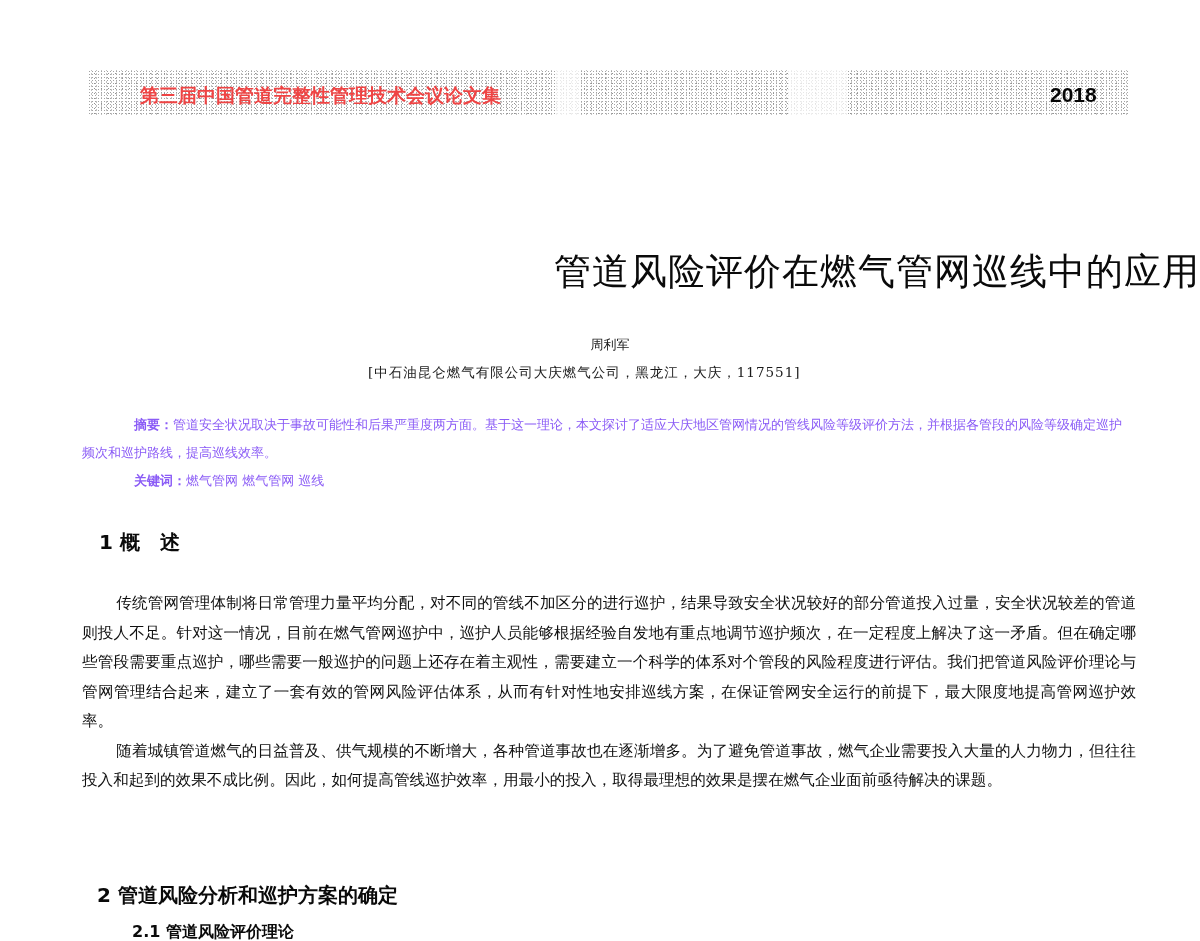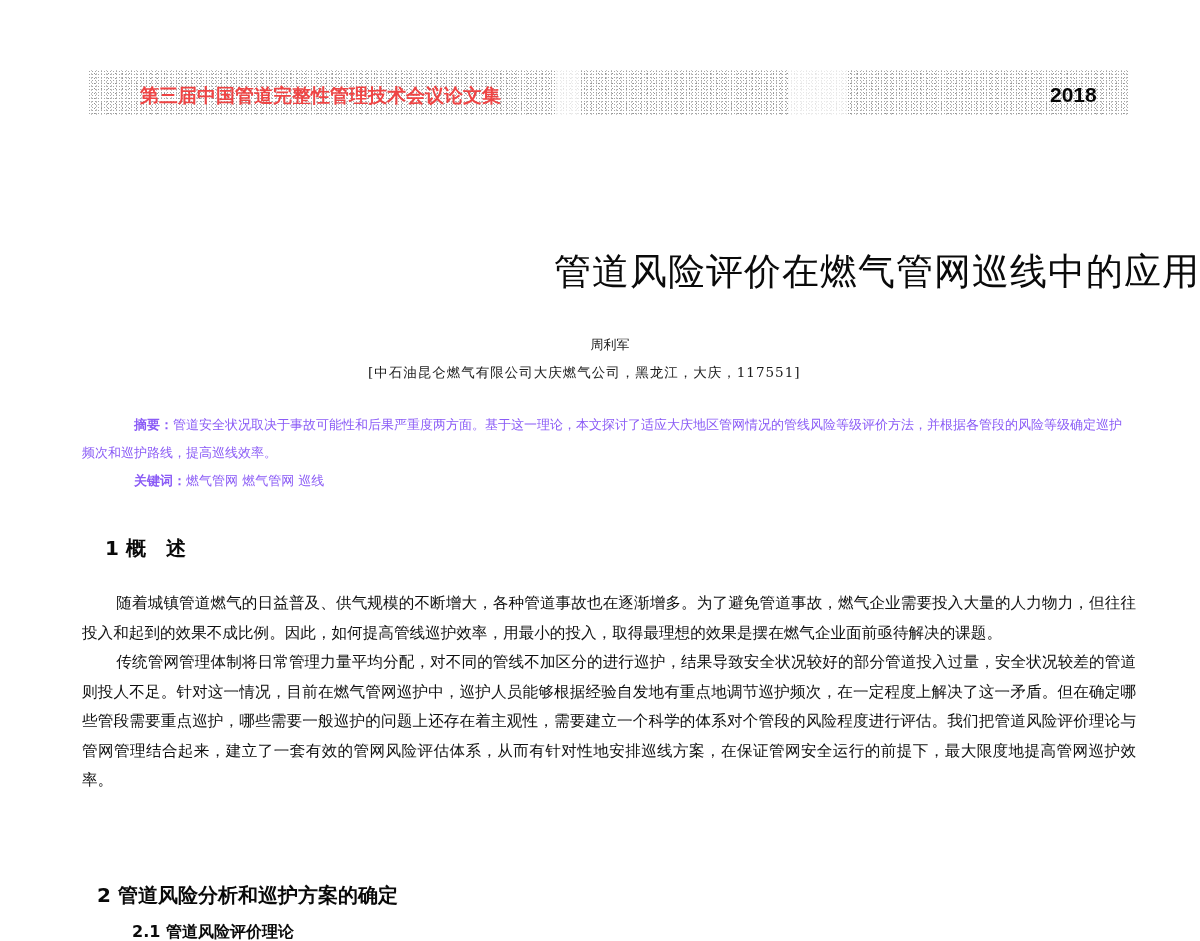--- a/index.html
+++ b/index.html
@@ -150,20 +150,20 @@
 
 <h1 class="paper-title" style="margin:0;">管道风险评价在燃气管网巡线中的应用</h1>
 <div class="author">周利军</div>
 <div class="affiliation">[中石油昆仑燃气有限公司大庆燃气公司，黑龙江，大庆，117551]</div>
 
 <div class="abstract">
   <p><span class="indent"></span><span class="label">摘要：</span><span>管道安全状况取决于事故可能性和后果严重度两方面。基于这一理论，本文探讨了适应大庆地区管网情况的管线风险等级评价方法，并根据各管段的风险等级确定巡护频次和巡护路线，提高巡线效率。</span></p>
   <p><span class="indent"></span><span class="label">关键词：</span><span>燃气管网 燃气管网 巡线</span></p>
 </div>
 
-<h2 class="section-heading" style="top:527px;margin:8px;">1 概　述</h2>
+<h2 class="section-heading" style="top:527px;margin:2px;">1 概　述</h2>
 <div class="body-text" style="top:589px;">
+  <p>传统管网管理体制将日常管理力量平均分配，对不同的管线不加区分的进行巡护，结果导致安全状况较好的部分管道投入过量，安全状况较差的管道则投人不足。针对这一情况，目前在燃气管网巡护中，巡护人员能够根据经验自发地有重点地调节巡护频次，在一定程度上解决了这一矛盾。但在确定哪些管段需要重点巡护，哪些需要一般巡护的问题上还存在着主观性，需要建立一个科学的体系对个管段的风险程度进行评估。我们把管道风险评价理论与管网管理结合起来，建立了一套有效的管网风险评估体系，从而有针对性地安排巡线方案，在保证管网安全运行的前提下，最大限度地提高管网巡护效率。</p>
   <p>随着城镇管道燃气的日益普及、供气规模的不断增大，各种管道事故也在逐渐增多。为了避免管道事故，燃气企业需要投入大量的人力物力，但往往投入和起到的效果不成比例。因此，如何提高管线巡护效率，用最小的投入，取得最理想的效果是摆在燃气企业面前亟待解决的课题。</p>
-  <p>传统管网管理体制将日常管理力量平均分配，对不同的管线不加区分的进行巡护，结果导致安全状况较好的部分管道投入过量，安全状况较差的管道则投人不足。针对这一情况，目前在燃气管网巡护中，巡护人员能够根据经验自发地有重点地调节巡护频次，在一定程度上解决了这一矛盾。但在确定哪些管段需要重点巡护，哪些需要一般巡护的问题上还存在着主观性，需要建立一个科学的体系对个管段的风险程度进行评估。我们把管道风险评价理论与管网管理结合起来，建立了一套有效的管网风险评估体系，从而有针对性地安排巡线方案，在保证管网安全运行的前提下，最大限度地提高管网巡护效率。</p>
 </div>
 
 <h2 class="section-heading" style="top:882px;margin:0;">2 管道风险分析和巡护方案的确定</h2>
 <h3 class="subsection-heading" style="top:922px;margin:0;">2.1 管道风险评价理论</h3>
 
 </body></html>

